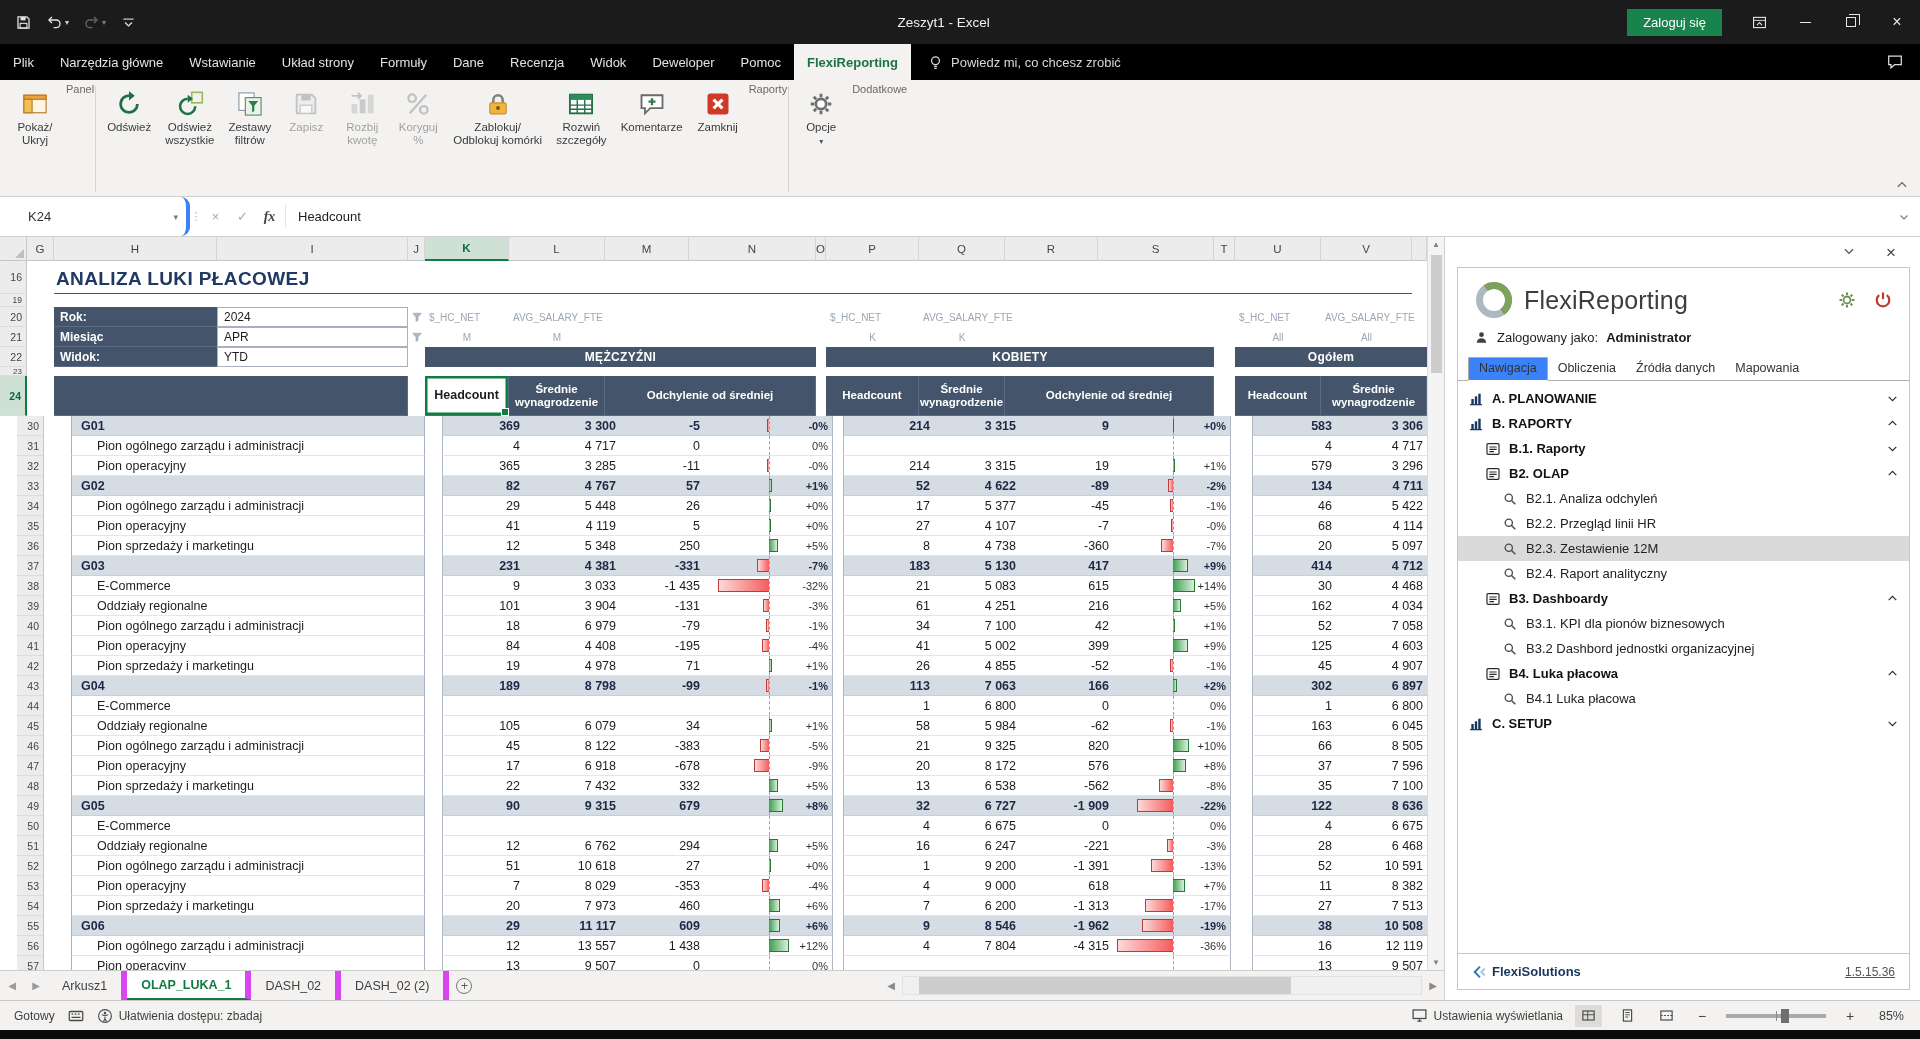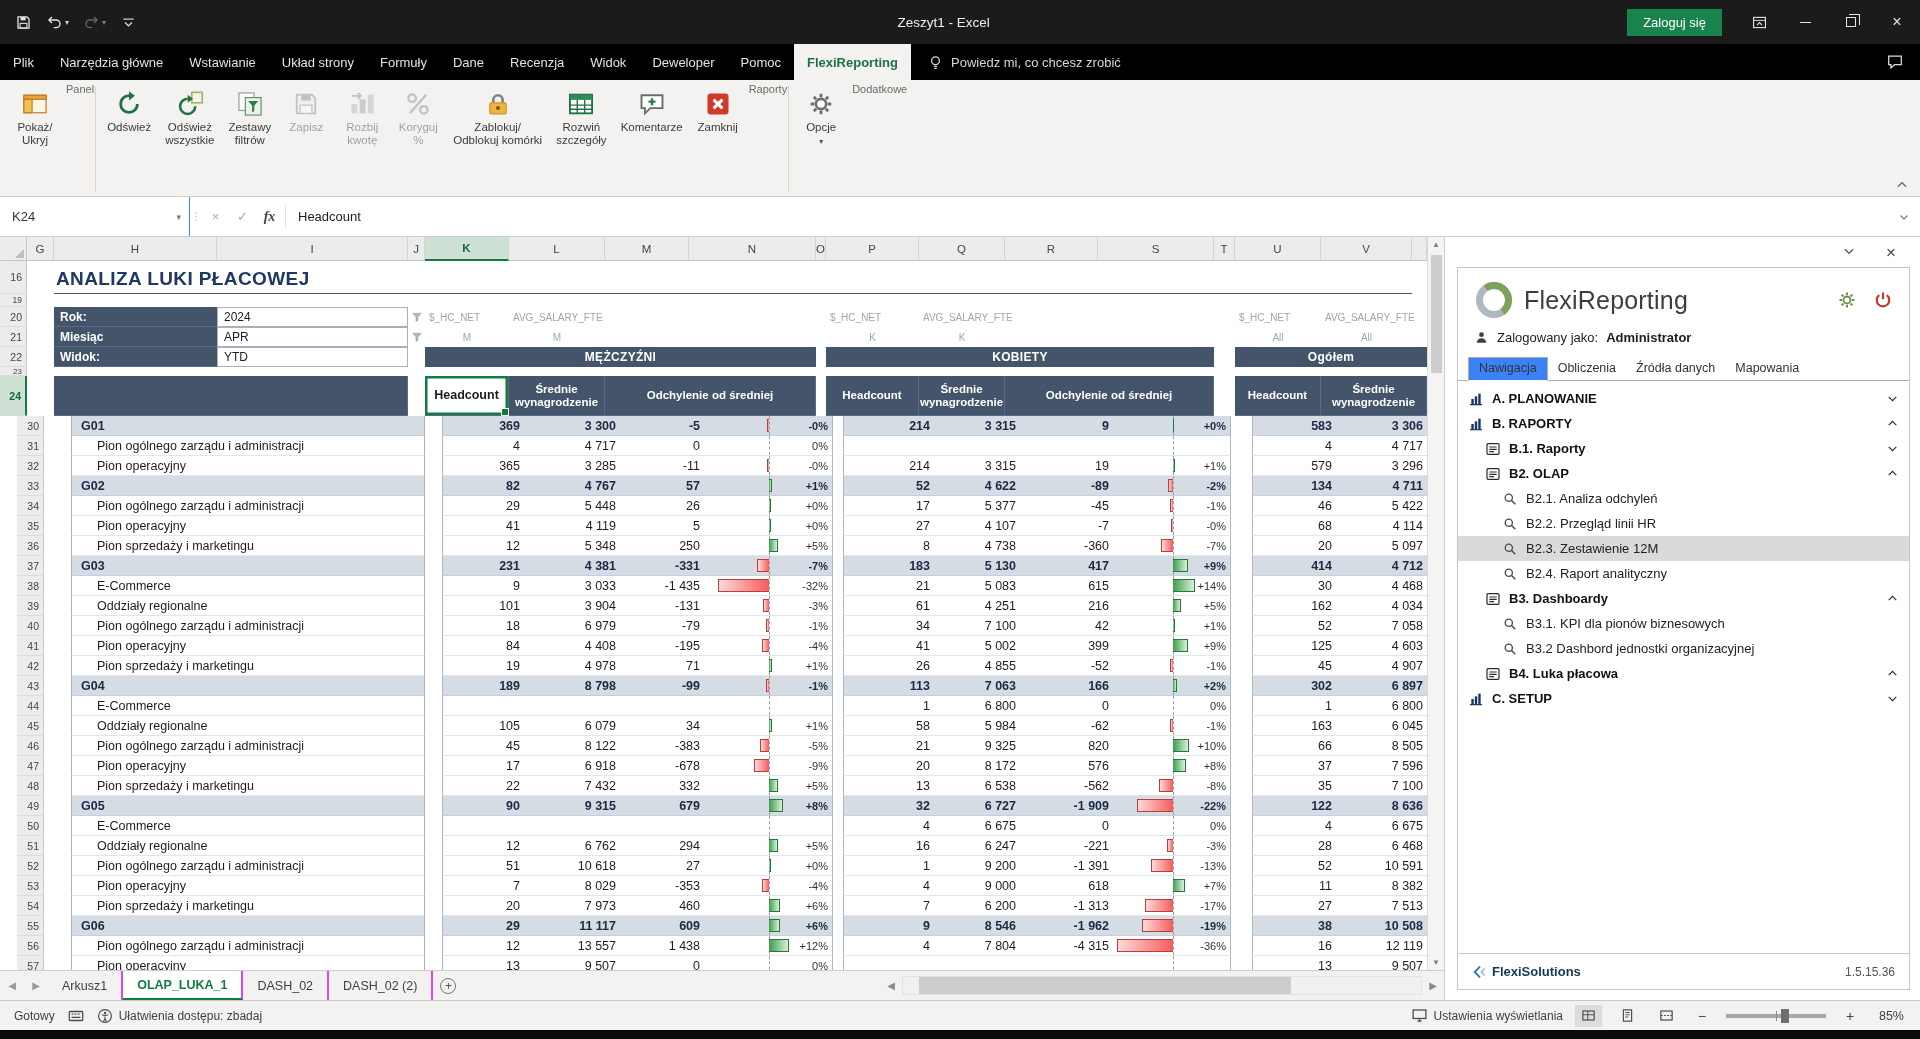--- a/index.html
+++ b/index.html
@@ -44,21 +44,21 @@
   .rlab{font-size:11.5px;color:#3b3b3b;text-align:center;line-height:13px;white-space:nowrap;}
   .rlab .dd{font-size:8px;color:#555;}
   .rbtn.disabled{opacity:.45;filter:grayscale(1);cursor:default;}
   .rglabel{height:17px;font-size:11px;color:#6d6a66;text-align:center;line-height:14px;}
   .rsep{width:1px;background:#d8d5d0;margin:4px 1px;}
   .ribcollapse{position:absolute;right:10px;bottom:4px;width:16px;height:14px;color:#666;}
   .ribcollapse svg{width:100%;height:100%;}
 
   
   .fbar{height:40px;background:#fff;border-bottom:1px solid #cfcfcf;display:flex;align-items:stretch;flex:0 0 auto;}
-  .namebox{width:190px;border-right:1px solid #3b82f6;display:flex;align-items:center;padding:0 8px 0 12px;font-size:13px;color:#333;}
+  .namebox{width:190px;border-right:4px solid #3b82f6;display:flex;align-items:center;padding:0 8px 0 28px;font-size:13px;color:#333;border-radius:9px;}
   .nbarrow{margin-left:auto;color:#777;font-size:9px;}
   .fgrip{width:12px;display:flex;align-items:center;justify-content:center;color:#b5b5b5;font-size:11px;}
   .fbtn{width:27px;display:flex;align-items:center;justify-content:center;font-size:13px;color:#a7a7a7;}
   .fbtn.fx{color:#444;font-family:"Liberation Serif",serif;font-style:italic;font-weight:700;font-size:14px;}
   .fsep{width:1px;background:#e3e3e3;margin:8px 2px;}
   .fvalue{flex:1;display:flex;align-items:center;padding-left:10px;font-size:13px;color:#1d1d1d;}
   .fexpand{width:32px;display:flex;align-items:center;justify-content:center;color:#777;}
   .fexpand svg{width:12px;height:12px;}
 
   
@@ -120,21 +120,21 @@
   .grp .lbl,.grp .num,.grp .pct{font-weight:700;color:#1b2a44;}
 
   .vscroll{width:17px;background:#f4f4f4;border-left:1px solid #dcdcdc;display:flex;flex-direction:column;align-items:center;color:#7f7f7f;font-size:8px;padding:3px 0;}
   .vthumb{width:11px;height:118px;background:#cdcdcd;margin-top:6px;}
   .vspace{flex:1;}
 
   
   .tabbar{height:30px;background:#f3f2f1;border-top:1px solid #d0cecb;display:flex;align-items:stretch;font-size:12.5px;color:#444;flex:0 0 auto;}
   .tabnav{width:24px;display:flex;align-items:center;justify-content:center;color:#9a9a9a;font-size:10px;}
   .sheettabs{display:flex;align-items:stretch;}
-  .sheettab{padding:0 14px;display:flex;align-items:center;border-right:2px solid #d946ef;color:#3f3f3f;white-space:nowrap;cursor:pointer;}
+  .sheettab{padding:0 14px;display:flex;align-items:center;border-right:6px solid #d946ef;color:#3f3f3f;white-space:nowrap;cursor:pointer;}
   .sheettab.active{background:#fff;color:#107C41;font-weight:700;border-bottom:2px solid #107C41;}
   .addsheet{width:30px;display:flex;align-items:center;justify-content:center;}
   .addsheet span{width:16px;height:16px;border:1px solid #767676;border-radius:50%;display:flex;align-items:center;justify-content:center;font-size:12px;color:#555;line-height:1;}
   .tabspace{flex:1;}
   .hnav{width:22px;display:flex;align-items:center;justify-content:center;color:#8a8a8a;font-size:10px;}
   .hscroll{width:520px;background:#f0f0f0;border:1px solid #e2e2e2;margin:5px 0;position:relative;}
   .hthumb{position:absolute;left:3%;top:0;bottom:0;width:72%;background:#cdcdcd;}
 
   
   .taskpane{flex:1;background:#fff;border-left:1px solid #d0d0d0;display:flex;flex-direction:column;min-width:0;}
@@ -159,21 +159,21 @@
   .titem.sel{background:#dadada;}
   .lvl0{padding-left:10px;}.lvl1{padding-left:27px;}.lvl2{padding-left:44px;}
   .ticon{width:16px;height:16px;flex:0 0 16px;}
   .ticon svg{width:100%;height:100%;}
   .tlab{margin-left:8px;white-space:nowrap;overflow:hidden;}
   .tchev{margin-left:auto;width:13px;height:13px;margin-right:10px;color:#2b2b2b;flex:0 0 13px;}
   .tchev svg{width:100%;height:100%;}
   .pfoot{height:36px;border-top:1px solid #c6c6c6;display:flex;align-items:center;padding:0 14px;flex:0 0 auto;}
   .brand{display:flex;align-items:center;gap:4px;font-size:13px;font-weight:700;color:#16365C;}
   .brand svg{width:16px;height:16px;}
-  .ver{margin-left:auto;font-size:12px;color:#555;}
+  .ver{margin-left:auto;font-size:12px;color:#555;text-decoration:underline;}
 
   
   .statusbar{height:30px;background:#f3f2f1;border-top:1px solid #c8c8c8;display:flex;align-items:center;font-size:12px;color:#3f3f3f;padding-left:14px;gap:12px;flex:0 0 auto;}
   .sbico{width:18px;height:18px;}
   .sbico svg{width:100%;height:100%;}
   .sbacc{display:flex;align-items:center;gap:6px;}
   .sbacc svg{width:16px;height:16px;}
   .sbspace{flex:1;}
   .sbdisp{display:flex;align-items:center;gap:6px;}
   .sbdisp svg{width:17px;height:17px;}
@@ -1355,20 +1355,27 @@
             <div class="titem lvl1 bold">
               <span class="ticon"><svg viewBox="0 0 24 24">
                   <rect x="3" y="4" width="18" height="16" rx="1.5" fill="none" stroke="#2B2B2B" stroke-width="1.8"></rect>
                   <path d="M6.5 9 h11 M6.5 12.5 h11 M6.5 16 h7" stroke="#2B2B2B" stroke-width="1.8"></path>
                 </svg></span>
               <span class="tlab">B4. Luka płacowa</span>
               <span class="tchev"><svg viewBox="0 0 24 24">
                   <path d="M5 15 l7-7 7 7" fill="none" stroke="currentColor" stroke-width="2.2"></path>
                 </svg></span>
             </div>
+            <div class="titem lvl2">
+              <span class="ticon"><svg viewBox="0 0 24 24">
+                  <circle cx="10.2" cy="10.2" r="5.4" fill="none" stroke="#4A4A4A" stroke-width="2"></circle>
+                  <path d="M14.3 14.3 L20 20" stroke="#4A4A4A" stroke-width="2.2"></path>
+                </svg></span>
+              <span class="tlab">B4.1 Luka płacowa</span>
+            </div>
             <div class="titem lvl0 bold">
               <span class="ticon"><svg viewBox="0 0 24 24">
                   <path d="M3 20.5 h18" stroke="#17375E" stroke-width="1.8"></path>
                   <rect x="5" y="12" width="3.6" height="8.5" fill="#17375E"></rect>
                   <rect x="10.2" y="8" width="3.6" height="12.5" fill="#17375E"></rect>
                   <rect x="15.4" y="4" width="3.6" height="16.5" fill="#17375E"></rect>
                 </svg></span>
               <span class="tlab">C. SETUP</span>
               <span class="tchev"><svg viewBox="0 0 24 24">
                   <path d="M5 9 l7 7 7-7" fill="none" stroke="currentColor" stroke-width="2.2"></path>

